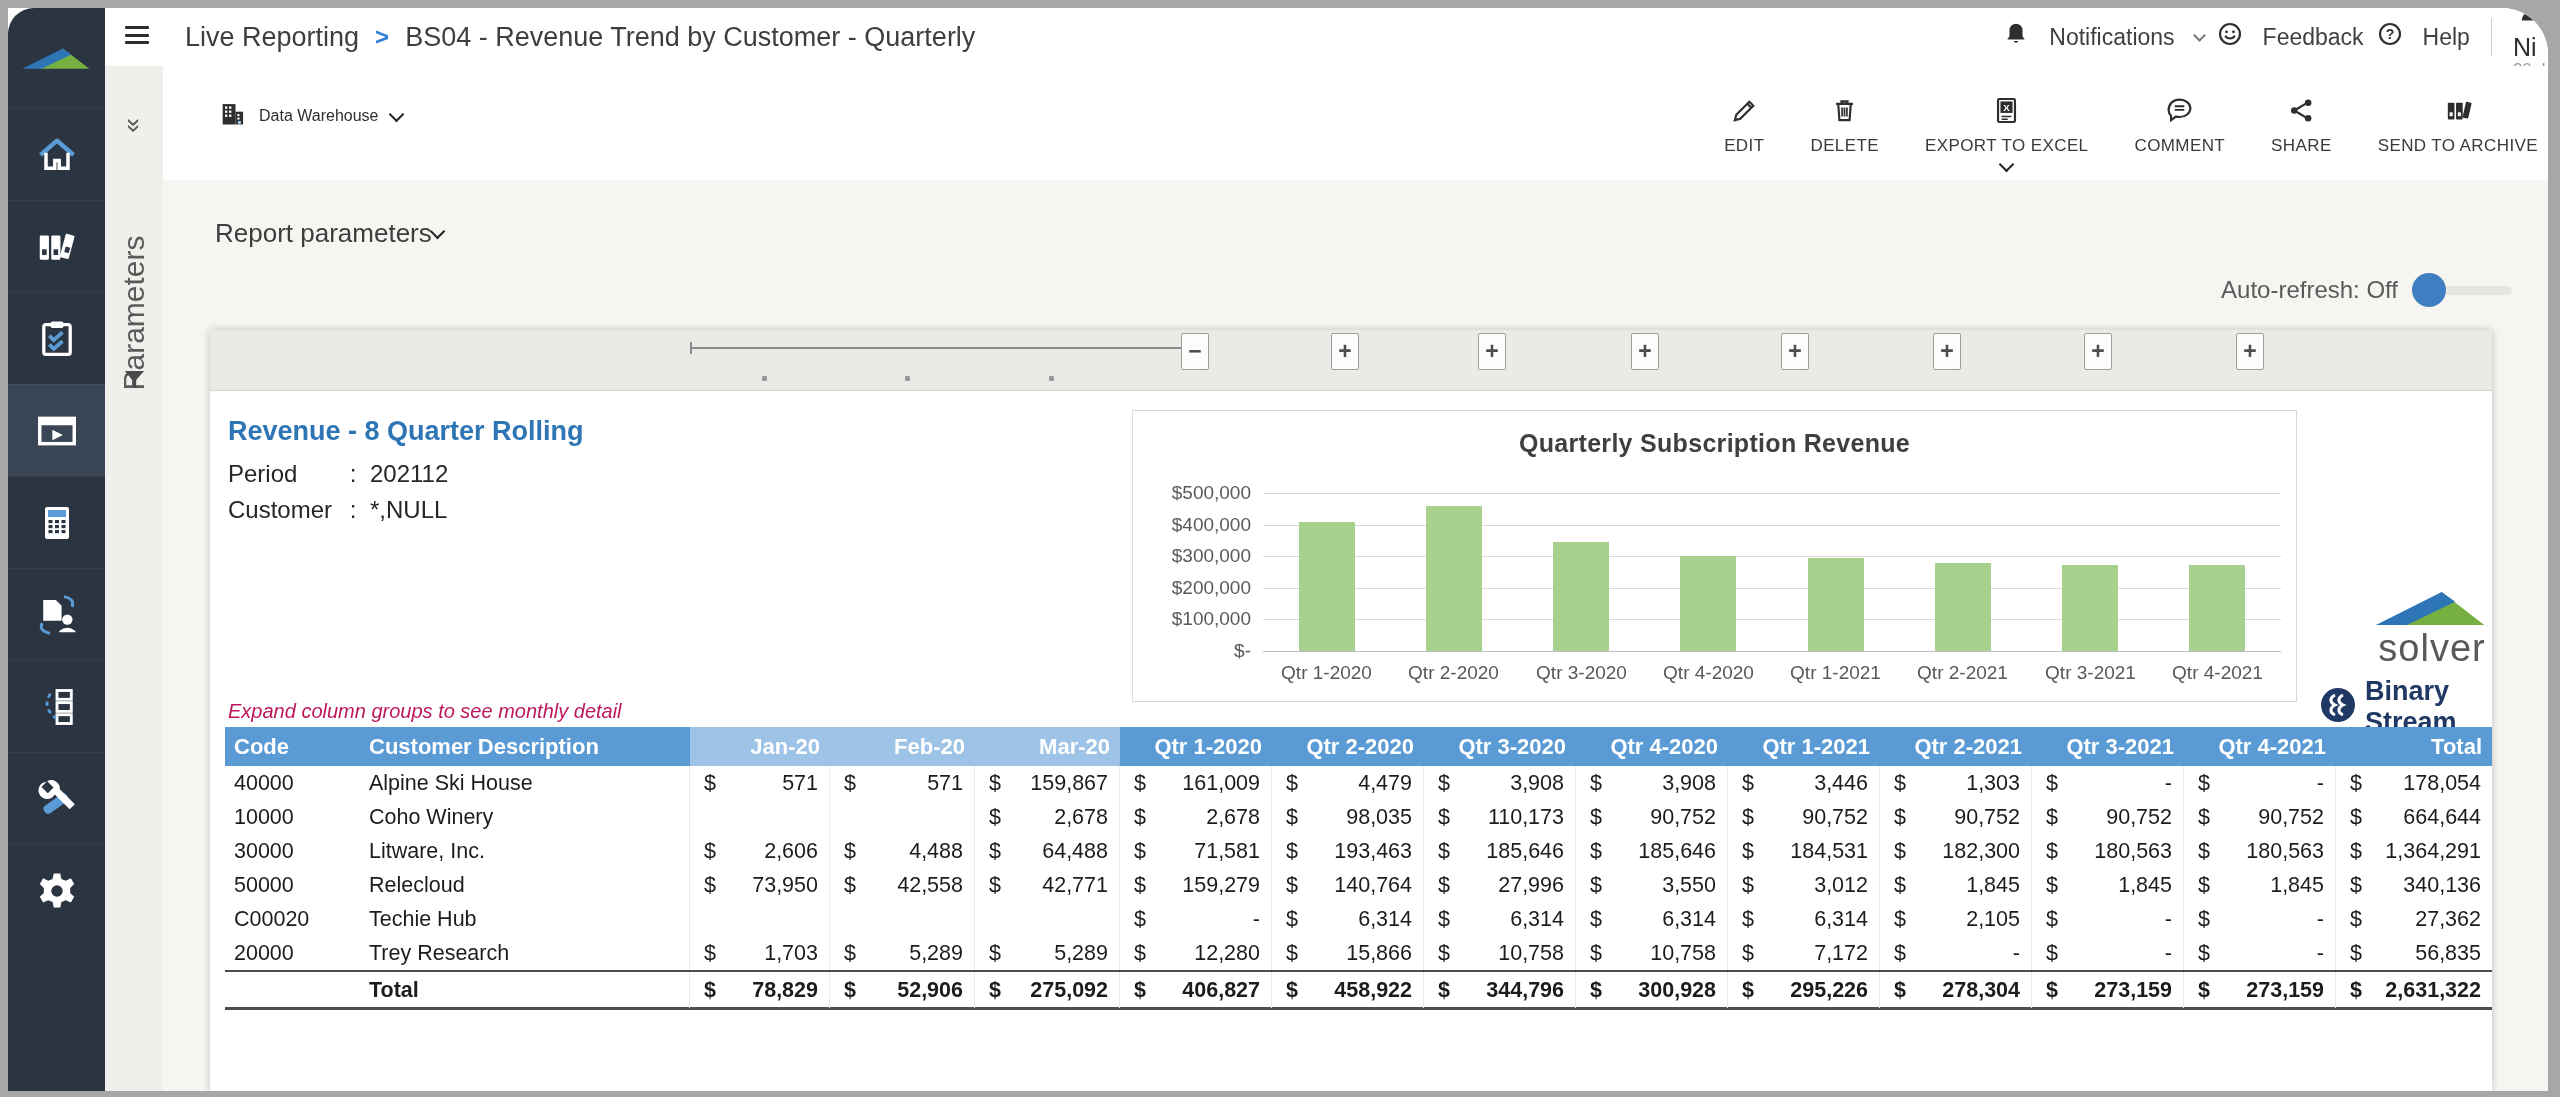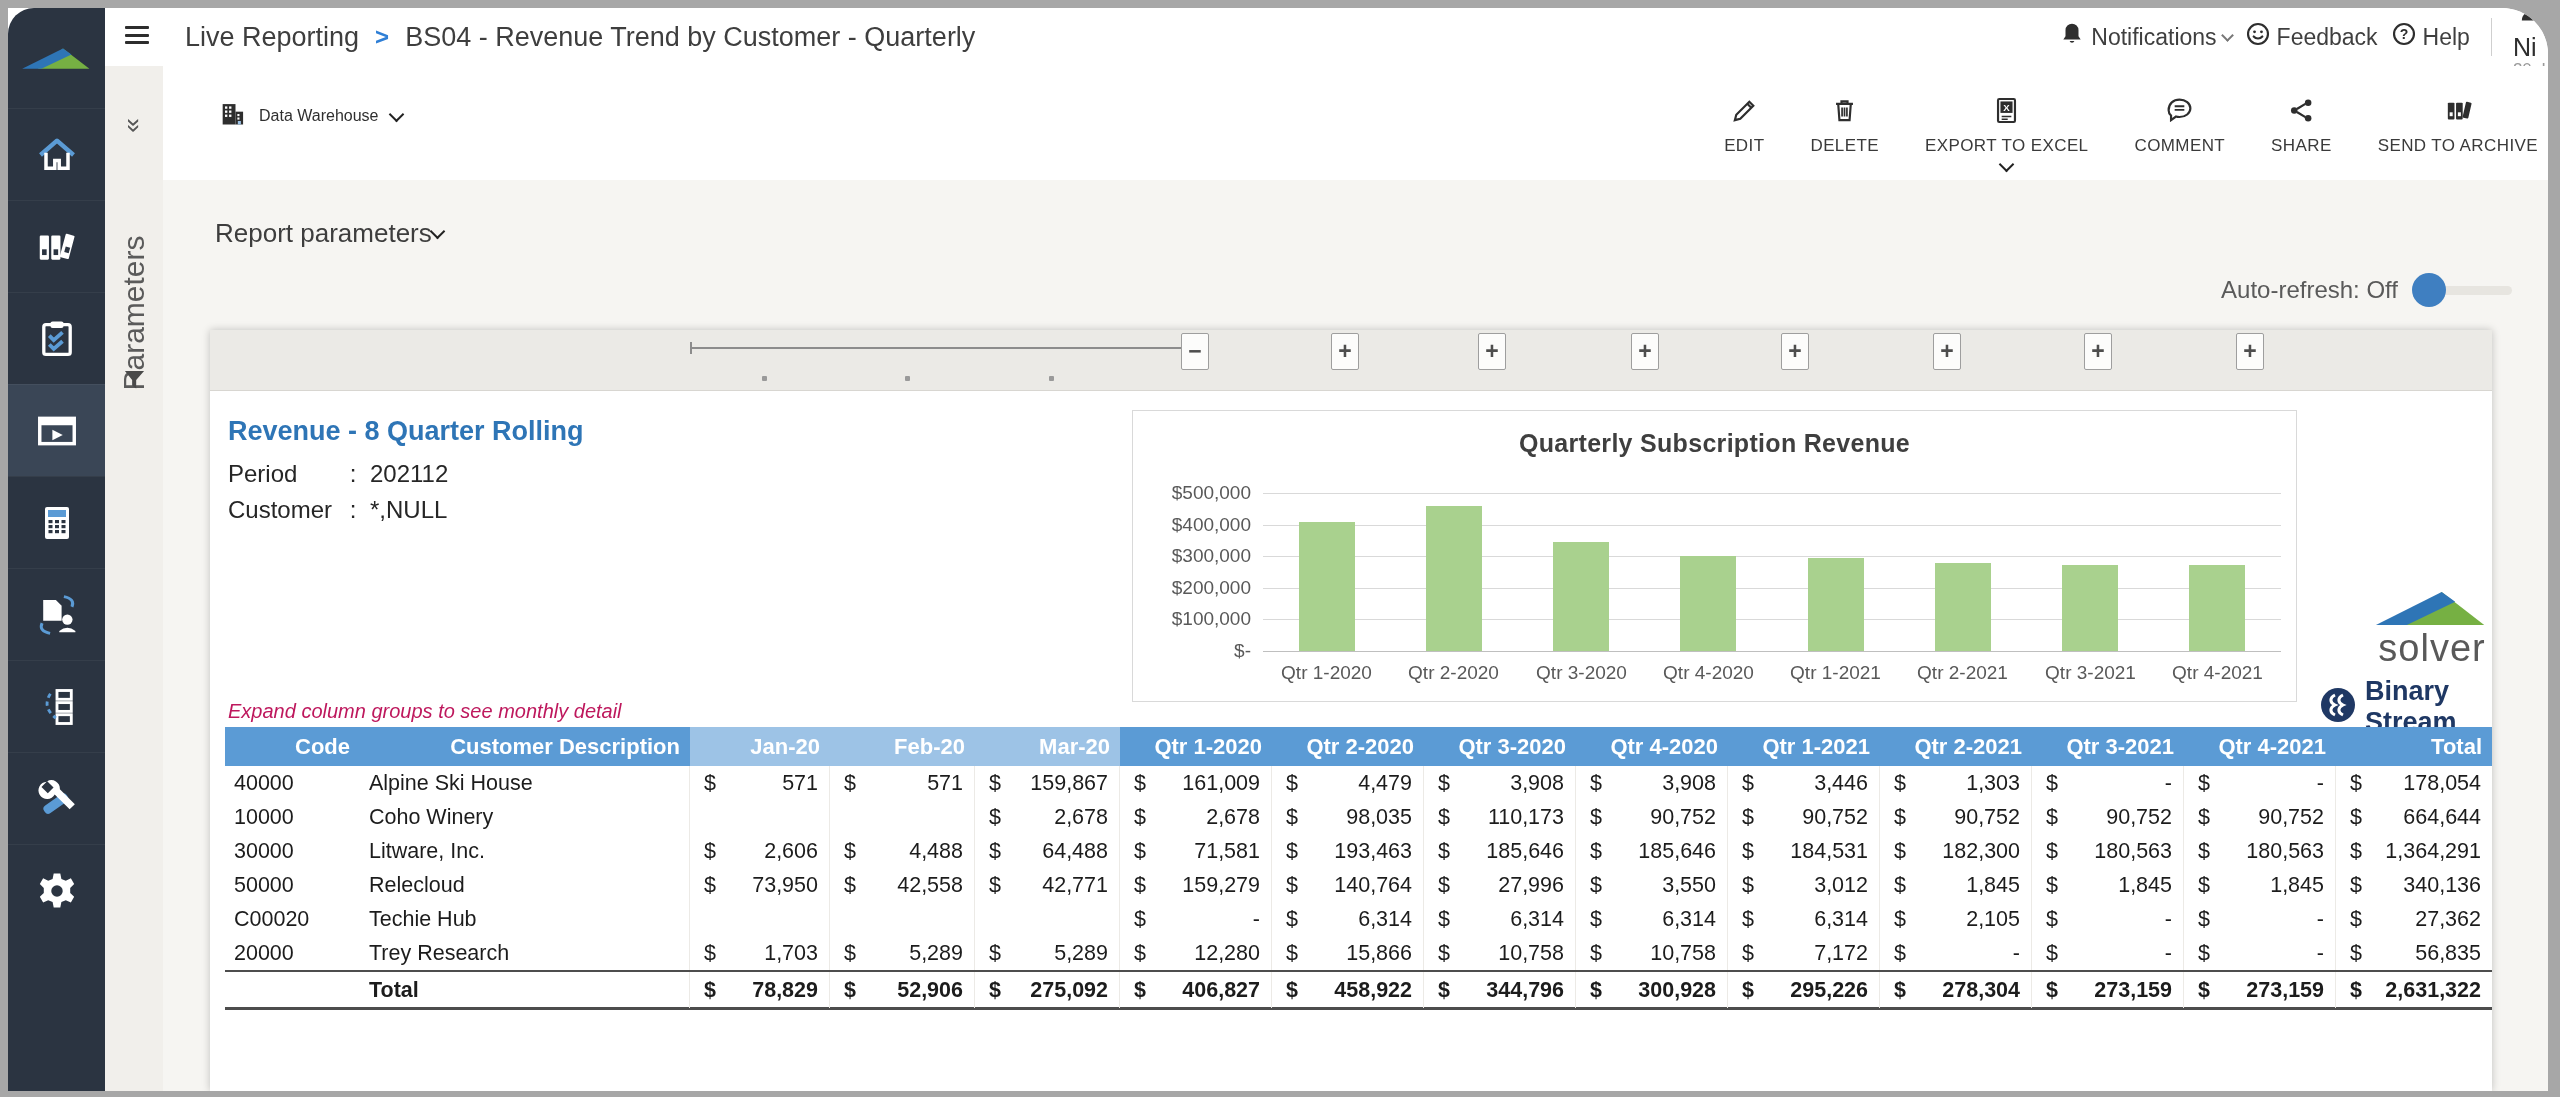--- a/index.html
+++ b/index.html
@@ -16,21 +16,21 @@
   .sb-icon{display:flex;align-items:center;justify-content:center;}
   
   .main{position:absolute;left:97px;top:0;right:0;bottom:0;}
   .topbar{position:absolute;left:0;right:0;top:0;height:58px;background:#fff;}
   .hamburger{position:absolute;left:20px;top:18px;width:24px;cursor:pointer;}
   .hamburger i{display:block;height:3px;background:#2d2d2d;margin:0 0 4.5px;border-radius:1px;}
   .breadcrumb{position:absolute;left:80px;top:0;height:58px;display:flex;align-items:center;
     gap:16px;font-size:27px;color:#3e3e3e;}
   .breadcrumb .sep{color:#2f7fd6;font-weight:bold;font-size:24px;}
   .top-right{position:absolute;right:2px;top:0;height:58px;display:flex;align-items:center;gap:13px;}
-  .tr-item{display:flex;align-items:center;gap:6px;font-size:23px;color:#3f3f3f;cursor:pointer;white-space:nowrap;}
+  .tr-item{display:flex;align-items:center;gap:20px;font-size:23px;color:#3f3f3f;cursor:pointer;white-space:nowrap;}
   .tr-divider{width:1px;height:38px;background:#cfcfcf;margin:0 8px;}
   .user-block{display:flex;align-items:flex-end;gap:6px;flex-direction:column;}
   .user-text{line-height:1.05;}
   .user-name{font-size:25px;color:#2e2e2e;}
   .user-sub{font-size:17px;color:#9a9a9a;}
   .chev{display:inline-block;width:9px;height:9px;border-right:2.5px solid #555;
     border-bottom:2.5px solid #555;transform:rotate(45deg);margin-top:-4px;}
   .chev.sm{width:7px;height:7px;border-color:#777;}
   .chev.dark{border-color:#222;}
   
@@ -87,21 +87,21 @@
   .solver-text{font-size:38px;color:#595959;letter-spacing:1px;margin-top:-4px;}
   .bs-logo{position:absolute;left:2110px;top:346px;display:flex;align-items:center;gap:9px;}
   .bs-text{font-size:27px;font-weight:bold;color:#1f3864;}
   .note{position:absolute;left:18px;top:370px;font-size:20px;font-style:italic;color:#be185d;}
   
   .rtable{position:absolute;left:15px;top:397px;width:2267px;font-size:21.5px;color:#1c1c1c;
     --cols:135px 330px 140px 145px 145px 152px 152px 152px 152px 152px 152px 152px 152px 156px;}
   .trow{display:grid;grid-template-columns:var(--cols);}
   .trow.head{height:39px;line-height:39px;font-weight:bold;color:#fff;font-size:22px;}
   .hcell{background:#5b9bd5;padding-right:10px;text-align:right;white-space:nowrap;}
-  .hcell.txt{text-align:right;padding-left:9px;}
+  .hcell.txt{text-align:left;padding-left:9px;}
   .hcell.month{background:#9dc3e6;}
   .trow.data{height:34px;line-height:34px;}
   .tcell{padding-left:9px;white-space:nowrap;overflow:hidden;}
   .mcell{display:flex;justify-content:space-between;padding:0 11px 0 14px;
     border-right:1px solid #eceae6;box-sizing:border-box;}
   .mcell.nob{border-right:none;}
   .namecell{border-right:1px solid #eceae6;box-sizing:border-box;}
   .trow.total{height:40px;line-height:36px;font-weight:bold;
     border-top:2px solid #4d4d4d;border-bottom:3px solid #4d4d4d;box-sizing:border-box;}
 </style>

